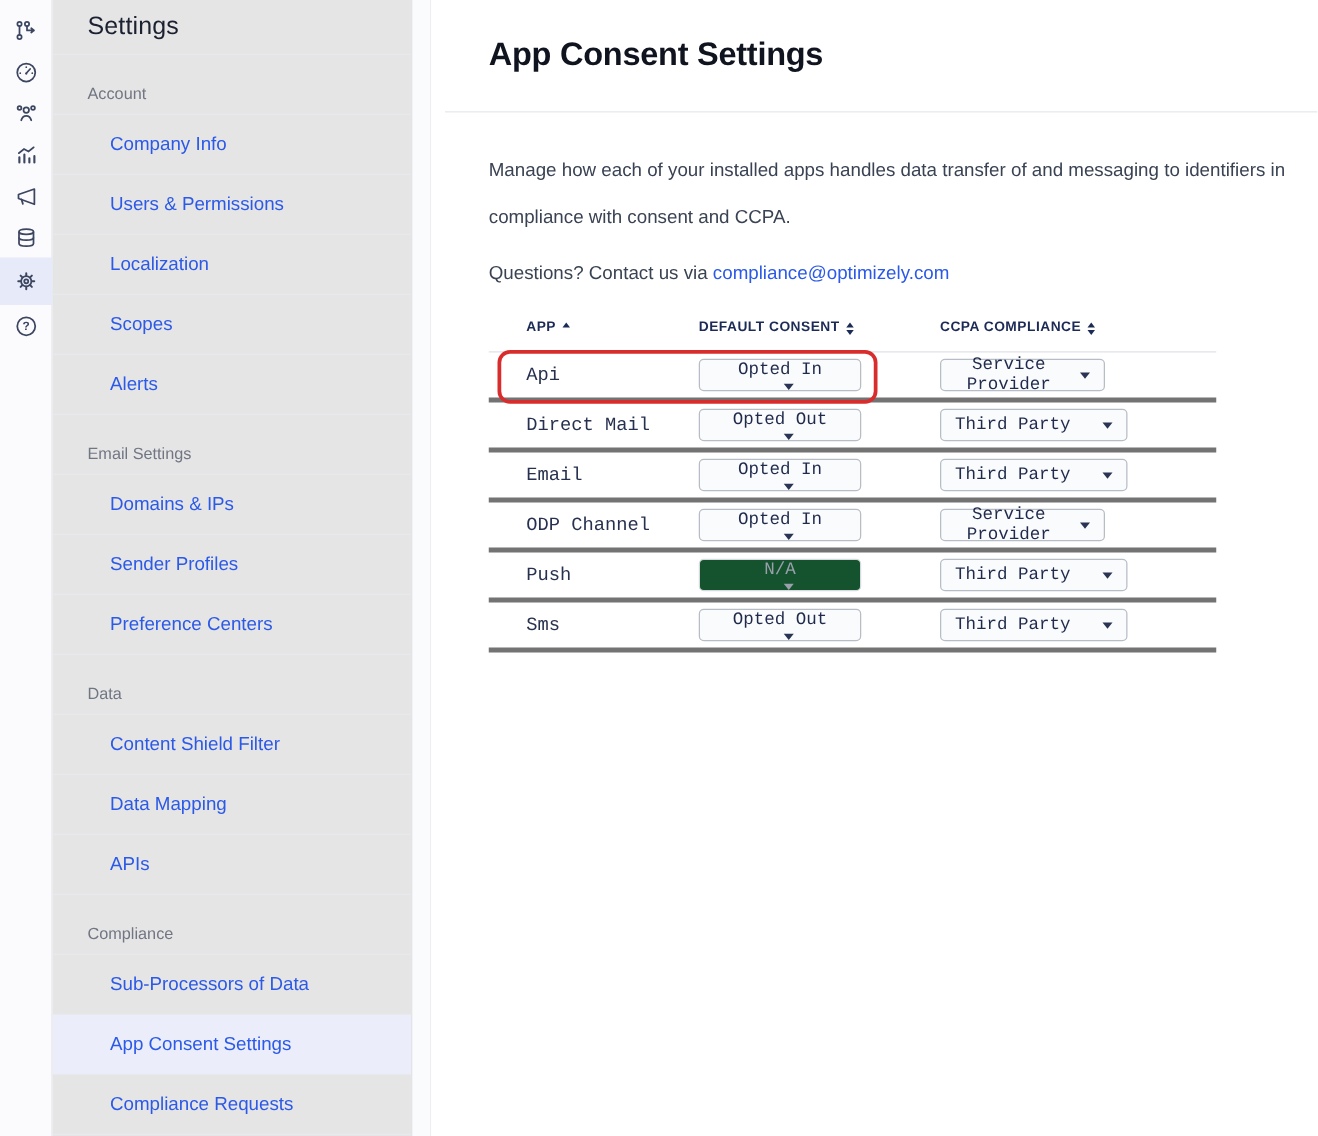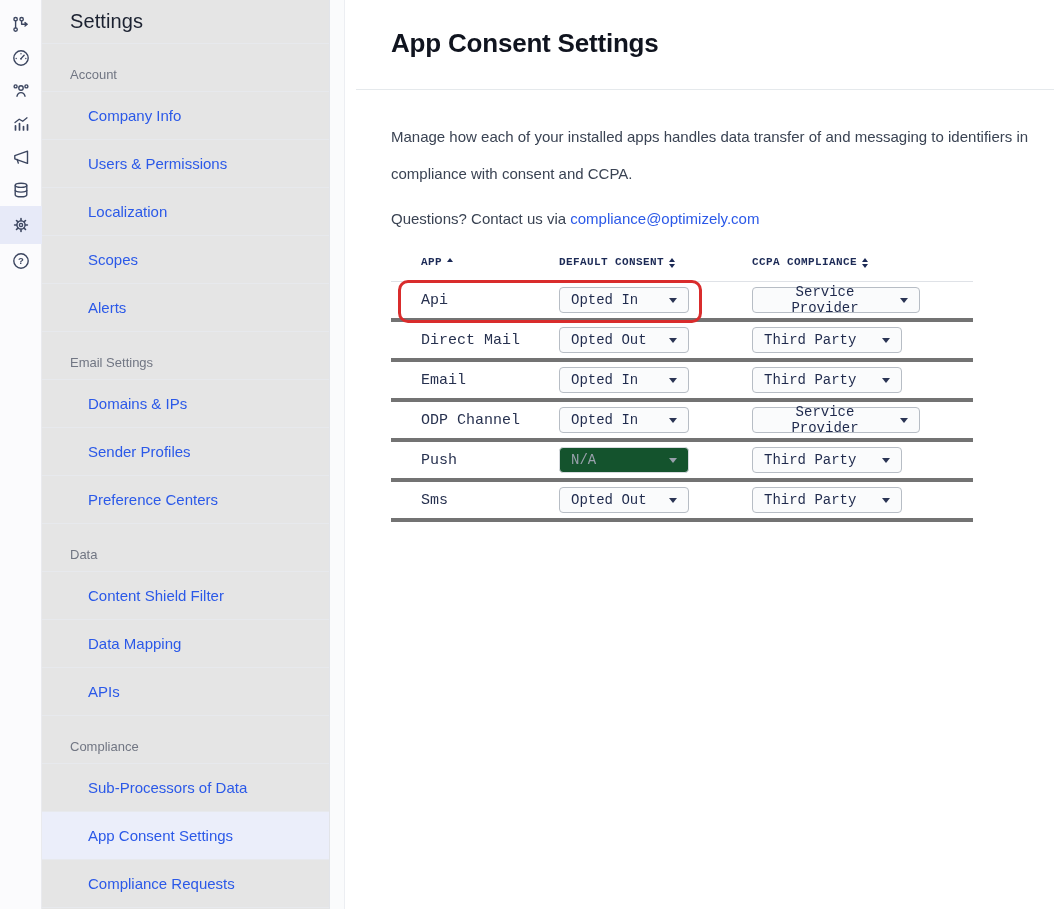--- a/index.html
+++ b/index.html
@@ -97,21 +97,21 @@
   
   .tbl{margin:24px 0 0 46px;width:582px;}
   .thead{
     display:grid;grid-template-columns:168px 193px 1fr;
     height:26px;box-sizing:border-box;
     border-bottom:1px solid #dfe2e7;
   }
   .th{
     display:flex;align-items:flex-start;gap:5px;
     font-size:11px;font-weight:700;color:#1c2a56;
-    letter-spacing:.4px;cursor:pointer;font-family:Liberation Mono, monospace;
+    letter-spacing:.4px;cursor:pointer;
   }
   .th:first-child{padding-left:30px;}
   .sort{display:flex;flex-direction:column;justify-content:center;gap:2px;margin-top:2px;}
   .tri-up{width:0;height:0;border-left:3.5px solid transparent;border-right:3.5px solid transparent;border-bottom:4.5px solid #1c2a56;}
   .tri-dn{width:0;height:0;border-left:3.5px solid transparent;border-right:3.5px solid transparent;border-top:4.5px solid #1c2a56;}
   .trow{
     position:relative;
     display:grid;grid-template-columns:168px 193px 1fr;
     height:40px;box-sizing:border-box;
     border-bottom:4px solid #737373;
@@ -126,22 +126,22 @@
     border:1px solid #b7bdc5;border-radius:4px;
     padding:0 11px;
     font-family:inherit;font-size:14px;color:#1f2a4d;
     cursor:pointer;
   }
   .dd .caret{
     width:0;height:0;margin-left:14px;
     border-left:4px solid transparent;border-right:4px solid transparent;
     border-top:5px solid #2a3454;
   }
-  .dd.w-consent{width:130px;}
-  .dd.w-sp{width:168px;}
+  .dd.w-consent{width:130px;flex-direction:column;}
+  .dd.w-sp{width:132px;}
   .dd.w-tp{width:150px;}
   .dd.disabled{
     background:#14532d;border-color:#d6d9de;color:#99a0ac;cursor:default;
   }
   .dd.disabled .caret{border-top-color:#99a0ac;}
   .hl-box{
     position:absolute;left:7px;top:-2px;
     width:304px;height:43px;box-sizing:border-box;
     border:3px solid #d92c2c;border-radius:10px;
     pointer-events:none;

